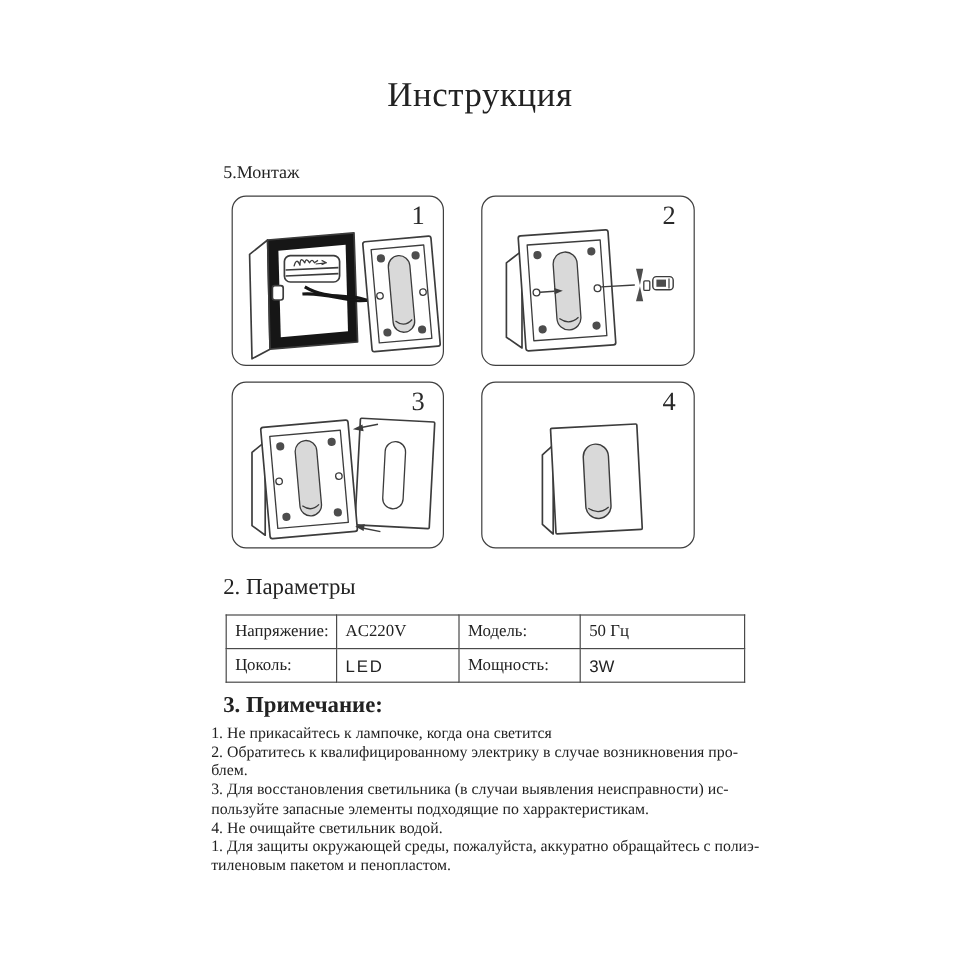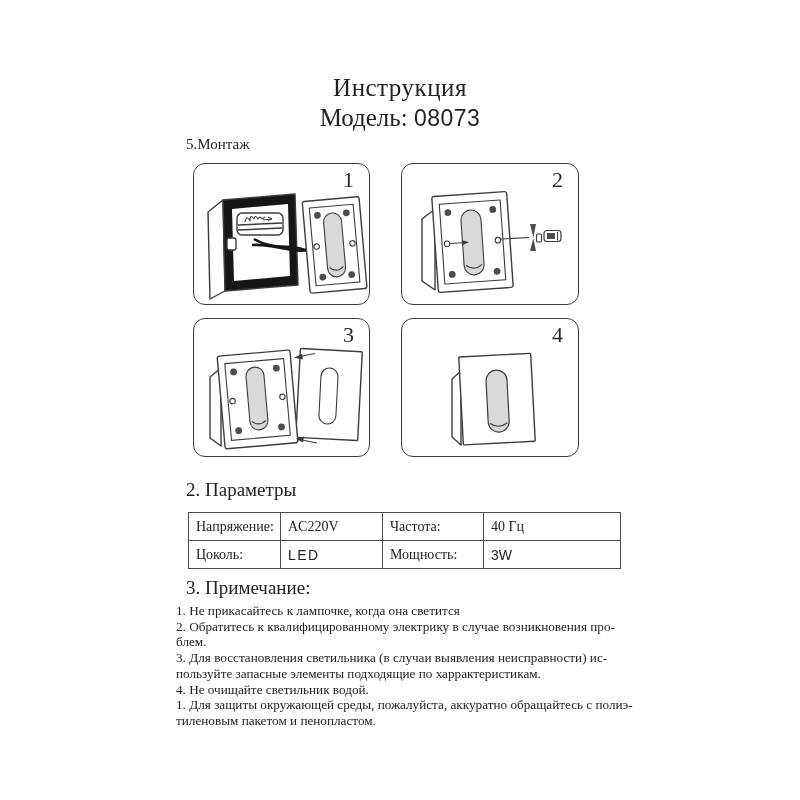--- a/index.html
+++ b/index.html
@@ -1,58 +1,54 @@
 <!DOCTYPE html>
 <html><head>
 <meta charset="utf-8">
 <style>
   html,body{margin:0;padding:0;background:#ffffff;}
   .page{
     position:relative;width:800px;height:800px;background:#ffffff;
     font-family:"Liberation Serif", serif;color:#222222;overflow:hidden;
   }
   .center-line{position:absolute;left:0;width:800px;text-align:center;}
-  .title{top:63px;font-size:25px;letter-spacing:0.5px;margin-top:11px;}
+  .title{top:63px;font-size:29px;letter-spacing:0.5px;}
   .model{top:104px;font-size:25px;}
   .model .num{font-family:"Liberation Sans", sans-serif;font-size:23px;letter-spacing:0.5px;}
   .montage-heading{position:absolute;left:186px;top:136px;font-size:15px;}
   .panel{
     position:absolute;border:1.6px solid #3f3f3f;border-radius:12px;background:#fff;
   }
   #p1{left:193px;top:163px;width:175px;height:140px;}
   #p2{left:401px;top:163px;width:176px;height:140px;}
   #p3{left:193px;top:318px;width:175px;height:137px;}
   #p4{left:401px;top:318px;width:176px;height:137px;}
   .panel svg{position:absolute;left:0;top:0;width:100%;height:100%;}
   .panel .stepnum{position:absolute;top:3px;right:15px;font-size:22px;color:#2a2a2a;}
   .sec-heading{position:absolute;left:186px;font-size:19px;}
   .params-heading{top:479px;}
-  .notes-heading{top:577px;}
+  .notes-heading{top:577px;font-weight:bold;}
   table.ptable{position:absolute;left:188px;top:512px;border-collapse:collapse;table-layout:fixed;}
   table.ptable td{
     border:1.5px solid #4a4a4a;height:27px;padding:0 2px 0 7px;
     font-size:14px;vertical-align:middle;white-space:nowrap;overflow:hidden;
   }
   td.sans{font-family:"Liberation Sans", sans-serif;}
   td.led-cell{font-size:18px;letter-spacing:1.5px;padding-left:27px;}
   td.watt-cell{font-size:15px;padding-left:14px;}
   .notes{position:absolute;left:176px;top:603px;font-size:13.2px;line-height:15.7px;}
   .note-line{white-space:nowrap;}
 </style>
 </head>
 <body>
 
 <div class="page">
 
   <div class="center-line title">Инструкция</div>
 
-  <div class="center-line model">
-    <span>Модель:</span>
-    <span class="num">08073</span>
-  </div>
 
   <div class="montage-heading">5.Монтаж</div>
 
   <div class="panel" id="p1">
     <svg viewBox="0 0 175 140">
       <g stroke="#3c3c3c" stroke-width="1.4" fill="#ffffff" stroke-linejoin="round">
         <polygon points="14,48 29,36 31,127 16,135"></polygon>
         <polygon points="29,36 101,30 104,121 31,127" fill="#161616"></polygon>
         <polygon points="38,45 94,40 96,112 40,117" stroke="none"></polygon>
         <rect x="33" y="74" width="9" height="12" rx="2"></rect>
@@ -159,22 +155,22 @@
     <colgroup>
       <col style="width:92px">
         <col style="width:102px">
         <col style="width:101px">
         <col style="width:137px">
     </colgroup>
     <tbody>
       <tr>
         <td>Напряжение:</td>
         <td>AC220V</td>
-        <td>Частота:</td>
-        <td>40 Гц</td>
+        <td>Модель:</td>
+        <td>50 Гц</td>
       </tr>
       <tr>
         <td>Цоколь:</td>
         <td class="sans led-cell">LED</td>
         <td>Мощность:</td>
         <td class="sans watt-cell">3W</td>
       </tr>
     </tbody>
   </table>
 

